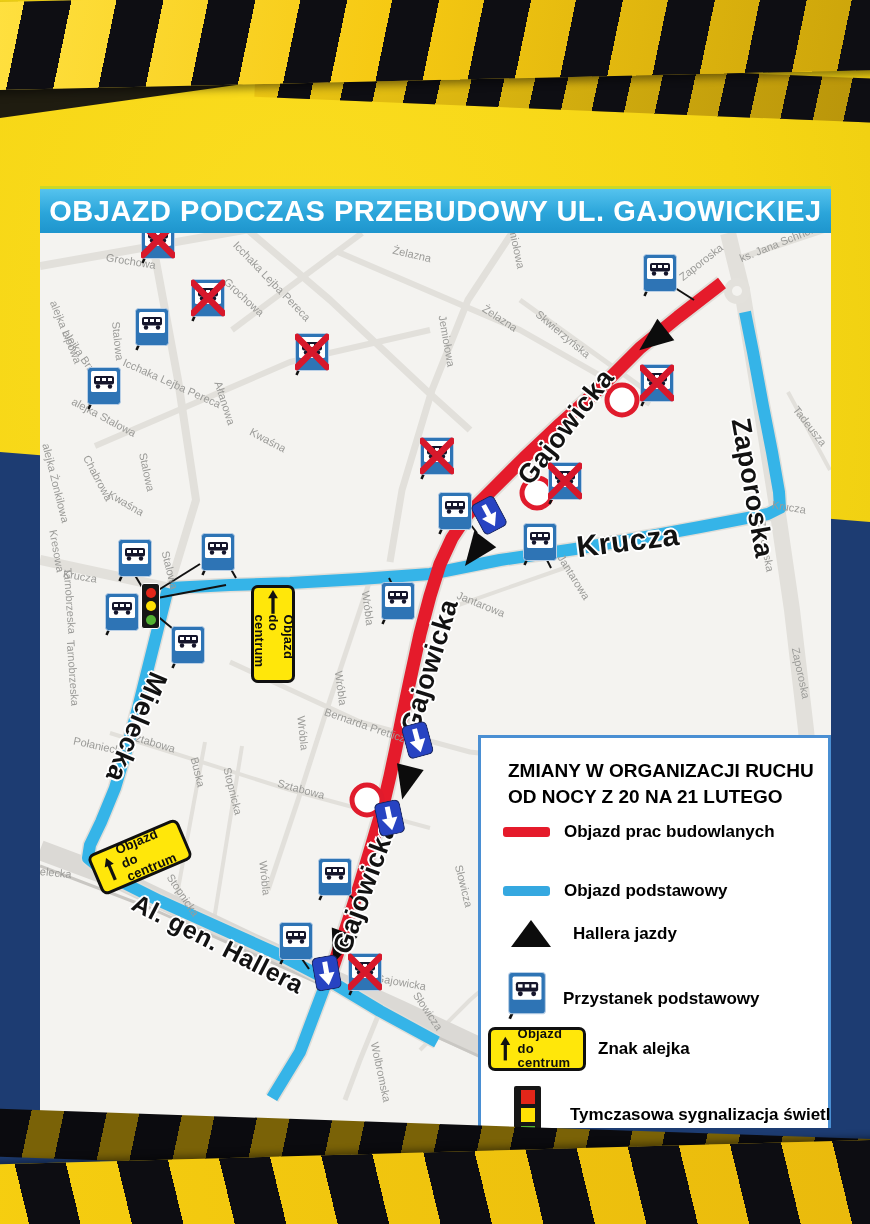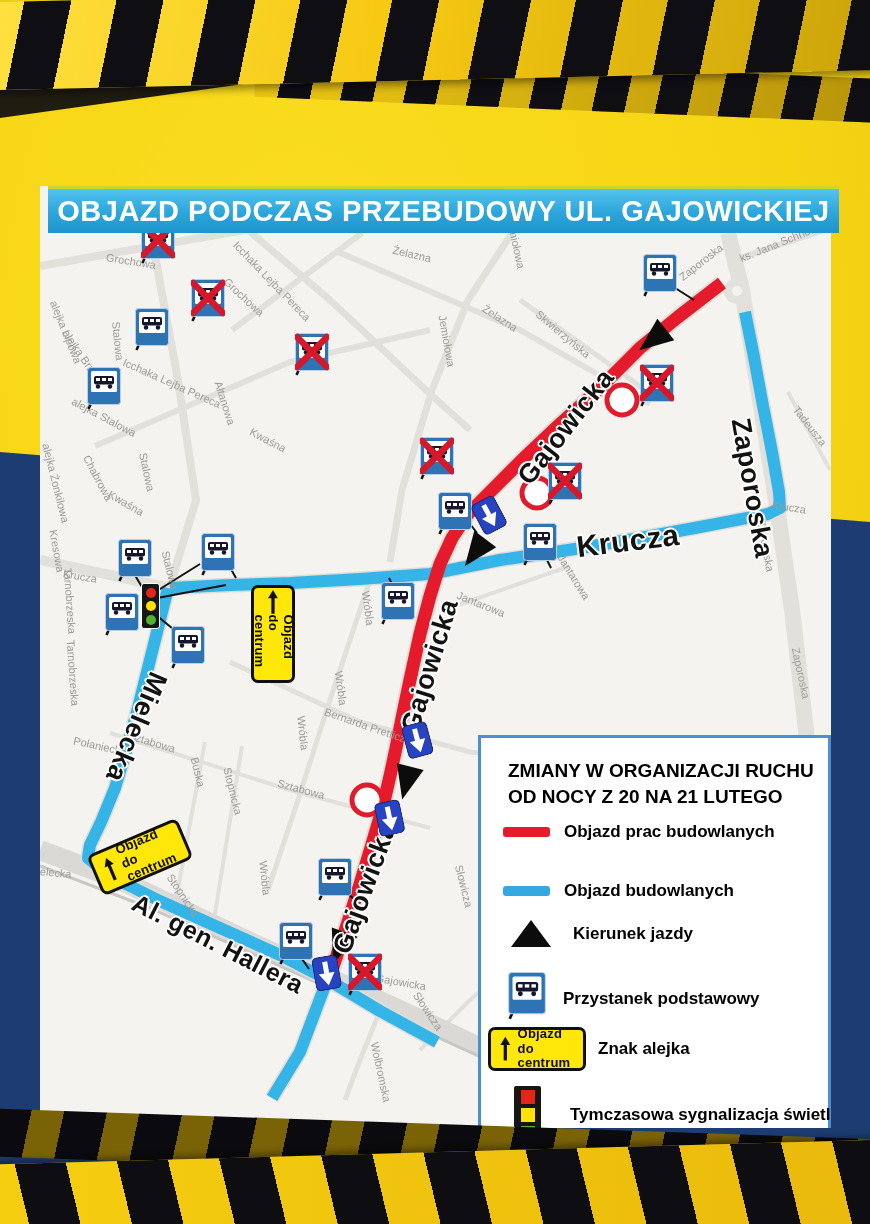--- a/index.html
+++ b/index.html
@@ -20,21 +20,21 @@
        background:repeating-linear-gradient(70deg,#0e0e13 0 40px,#eec70e 40px 64px);}
   .wedge-top{position:absolute;left:0;top:72px;width:330px;height:46px;z-index:2;
        clip-path:polygon(0 0,100% 0,0 100%);background:#0c0c10;opacity:.92;}
   .tape-bottom-shadow{left:-12px;top:1124px;width:900px;height:48px;transform:rotate(2deg);z-index:6;
        background:repeating-linear-gradient(100deg,#0b0b0f 0 42px,#7a6207 42px 74px);}
   .tape-bottom{left:-15px;top:1152px;width:912px;height:96px;transform:rotate(-1.6deg);z-index:7;
        background:repeating-linear-gradient(78deg,rgba(0,0,0,0) 0 50px,#0d0d12 50px 100px),
                   linear-gradient(90deg,#f6ce10,#e9b90c);
        box-shadow:0 -3px 7px rgba(0,0,0,.4);}
   .panel{position:absolute;left:40px;top:186px;width:791px;height:942px;z-index:5;background:#f4f3f0;}
-  .panel-header{position:absolute;left:8px;top:0;width:100%;height:47px;
+  .panel-header{position:absolute;left:0;top:0;width:100%;height:47px;
        background:linear-gradient(180deg,#55c3ee 0%,#2ba5da 55%,#1e95cd 100%);
        border-top:3px solid #c8d829;box-sizing:border-box;
        display:flex;align-items:center;justify-content:center;}
   .panel-header span{color:#fff;font-weight:bold;font-size:29px;letter-spacing:.5px;white-space:nowrap;}
   .map-area{position:absolute;left:0;top:47px;width:791px;height:895px;overflow:hidden;background:#f4f3f0;}
   .map-area svg.mapsvg{position:absolute;left:0;top:0;z-index:1;}
   .street-label{position:absolute;z-index:2;font-size:11px;color:#9b9b98;white-space:nowrap;
        transform:translate(-50%,-50%) rotate(var(--r));}
   .major-label{position:absolute;z-index:3;font-weight:bold;color:#121212;white-space:nowrap;
        letter-spacing:.5px;transform:translate(-50%,-50%) rotate(var(--r));
@@ -138,25 +138,25 @@
       <div class="legend-title">
         <div>ZMIANY W ORGANIZACJI RUCHU</div>
         <div>OD NOCY Z 20 NA 21 LUTEGO</div>
       </div>
       <div class="lrow lr1">
         <div class="swatch red"></div>
         <span class="llabel">Objazd prac budowlanych</span>
       </div>
       <div class="lrow lr2">
         <div class="swatch blue"></div>
-        <span class="llabel">Objazd budowlanych</span>
+        <span class="llabel">Objazd podstawowy</span>
       </div>
       <div class="lrow lr3">
         <div class="tri-up"></div>
-        <span class="llabel">Kierunek jazdy</span>
+        <span class="llabel">Hallera jazdy</span>
       </div>
       <div class="lrow lr4">
         <div id="legend-bus"><svg width="38" height="49" viewBox="0 0 34 44">
       <path d="M5 34 L1.5 42" stroke="#111" stroke-width="2.5"></path>
       <rect x="0.5" y="0.5" width="33" height="37" rx="3" fill="#2e74b5" stroke="#b9cfe6" stroke-width="1"></rect>
       <rect x="4" y="4" width="26" height="21" rx="1.5" fill="#fff"></rect>
       <rect x="7" y="9" width="20" height="8.5" rx="2" fill="#15152b"></rect>
       <rect x="9" y="11" width="4" height="3" fill="#fff"></rect>
               <rect x="15" y="11" width="4" height="3" fill="#fff"></rect>
               <rect x="21" y="11" width="4" height="3" fill="#fff"></rect>

